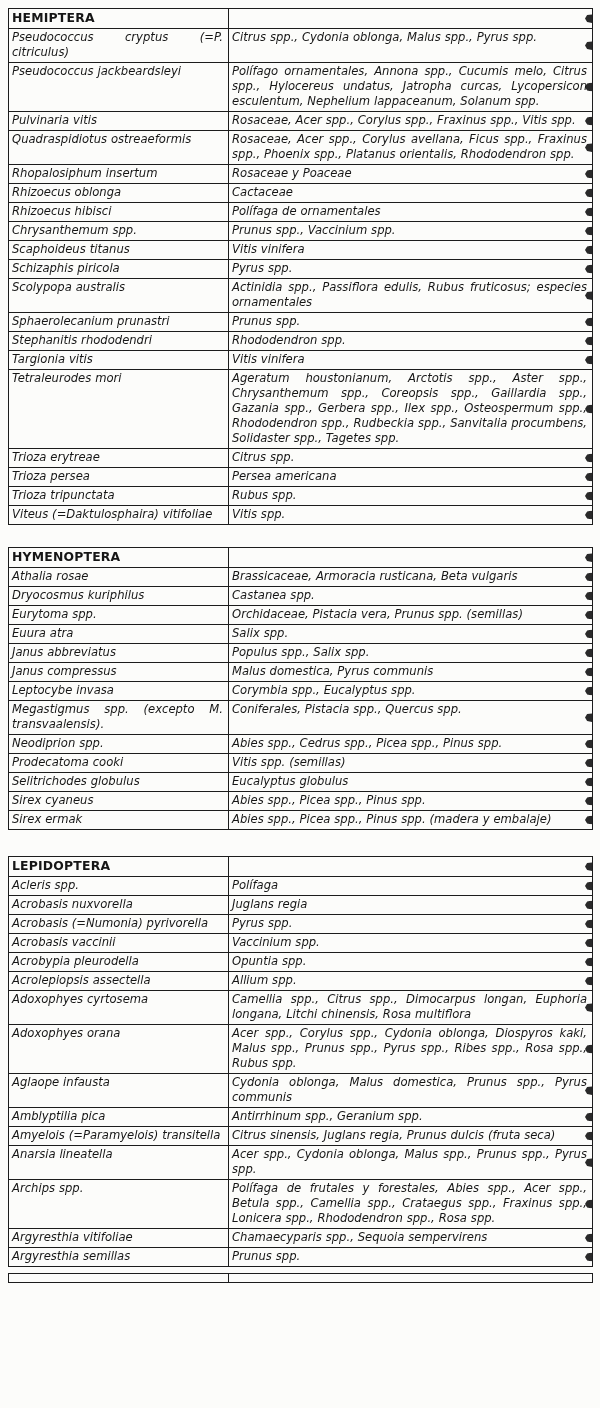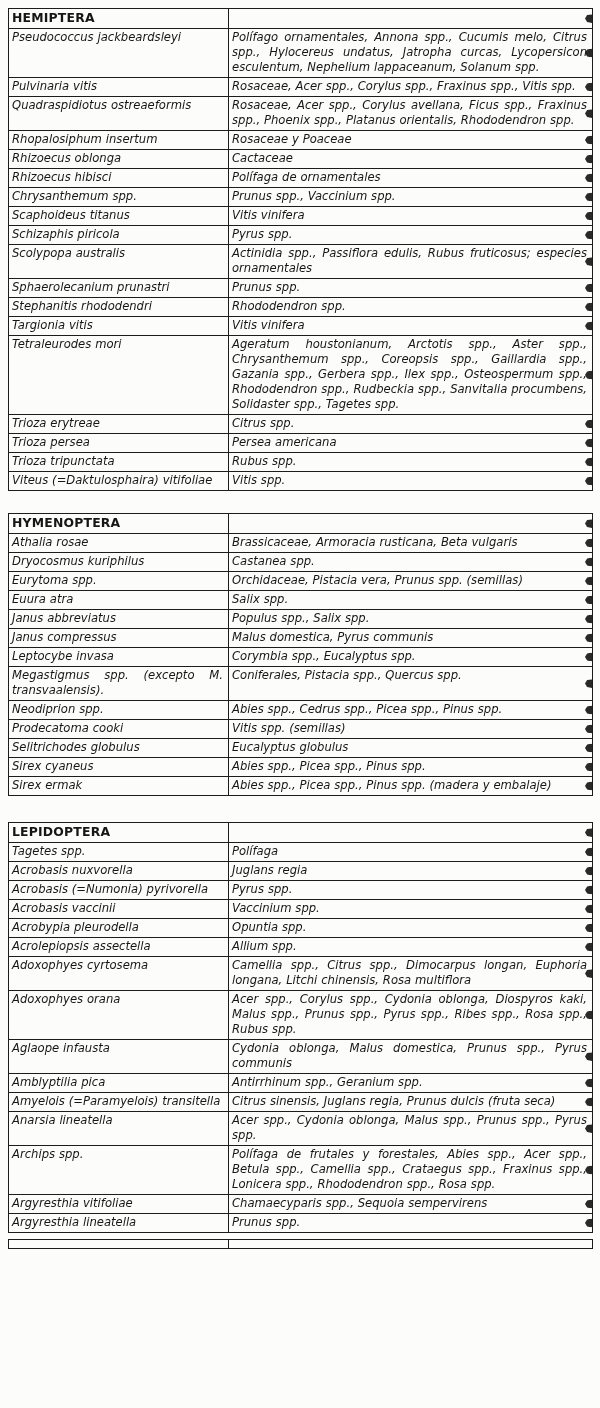--- a/index.html
+++ b/index.html
@@ -64,20 +64,24 @@
   <div>
       <table class="species-table table-1">
         <tbody>
           <tr class="order-row">
             <td class="species">HEMIPTERA</td>
             <td class="hosts">
               <span class="mark"></span>
             </td>
           </tr>
           <tr>
+            <td class="species">Pseudococcus cryptus (=P. citriculus)</td>
+            <td class="hosts">Citrus spp., Cydonia oblonga, Malus spp., Pyrus spp.<span class="mark"></span></td>
+          </tr>
+          <tr>
             <td class="species">Pseudococcus jackbeardsleyi</td>
             <td class="hosts">Polífago ornamentales, Annona spp., Cucumis melo, Citrus spp., Hylocereus undatus, Jatropha curcas, Lycopersicon esculentum, Nephelium lappaceanum, Solanum spp.<span class="mark"></span></td>
           </tr>
           <tr>
             <td class="species">Pulvinaria vitis</td>
             <td class="hosts">Rosaceae, Acer spp., Corylus spp., Fraxinus spp., Vitis spp.<span class="mark"></span></td>
           </tr>
           <tr>
             <td class="species">Quadraspidiotus ostreaeformis</td>
             <td class="hosts">Rosaceae, Acer spp., Corylus avellana, Ficus spp., Fraxinus spp., Phoenix spp., Platanus orientalis, Rhododendron spp.<span class="mark"></span></td>
@@ -208,21 +212,21 @@
       </table>
       <table class="species-table table-3">
         <tbody>
           <tr class="order-row">
             <td class="species">LEPIDOPTERA</td>
             <td class="hosts">
               <span class="mark"></span>
             </td>
           </tr>
           <tr>
-            <td class="species">Tagetes spp.</td>
+            <td class="species">Acleris spp.</td>
             <td class="hosts">Polífaga<span class="mark"></span></td>
           </tr>
           <tr>
             <td class="species">Acrobasis nuxvorella</td>
             <td class="hosts">Juglans regia<span class="mark"></span></td>
           </tr>
           <tr>
             <td class="species">Acrobasis (=Numonia) pyrivorella</td>
             <td class="hosts">Pyrus spp.<span class="mark"></span></td>
           </tr>
@@ -264,21 +268,21 @@
           </tr>
           <tr>
             <td class="species">Archips spp.</td>
             <td class="hosts">Polífaga de frutales y forestales, Abies spp., Acer spp., Betula spp., Camellia spp., Crataegus spp., Fraxinus spp., Lonicera spp., Rhododendron spp., Rosa spp.<span class="mark"></span></td>
           </tr>
           <tr>
             <td class="species">Argyresthia vitifoliae</td>
             <td class="hosts">Chamaecyparis spp., Sequoia sempervirens<span class="mark"></span></td>
           </tr>
           <tr>
-            <td class="species">Argyresthia lineatella</td>
+            <td class="species">Argyresthia semillas</td>
             <td class="hosts">Prunus spp.<span class="mark"></span></td>
           </tr>
         </tbody>
       </table>
       <table class="species-table table-4 partial">
         <tbody>
           <tr class="order-row">
             <td class="species"></td>
             <td class="hosts"></td>
           </tr>

